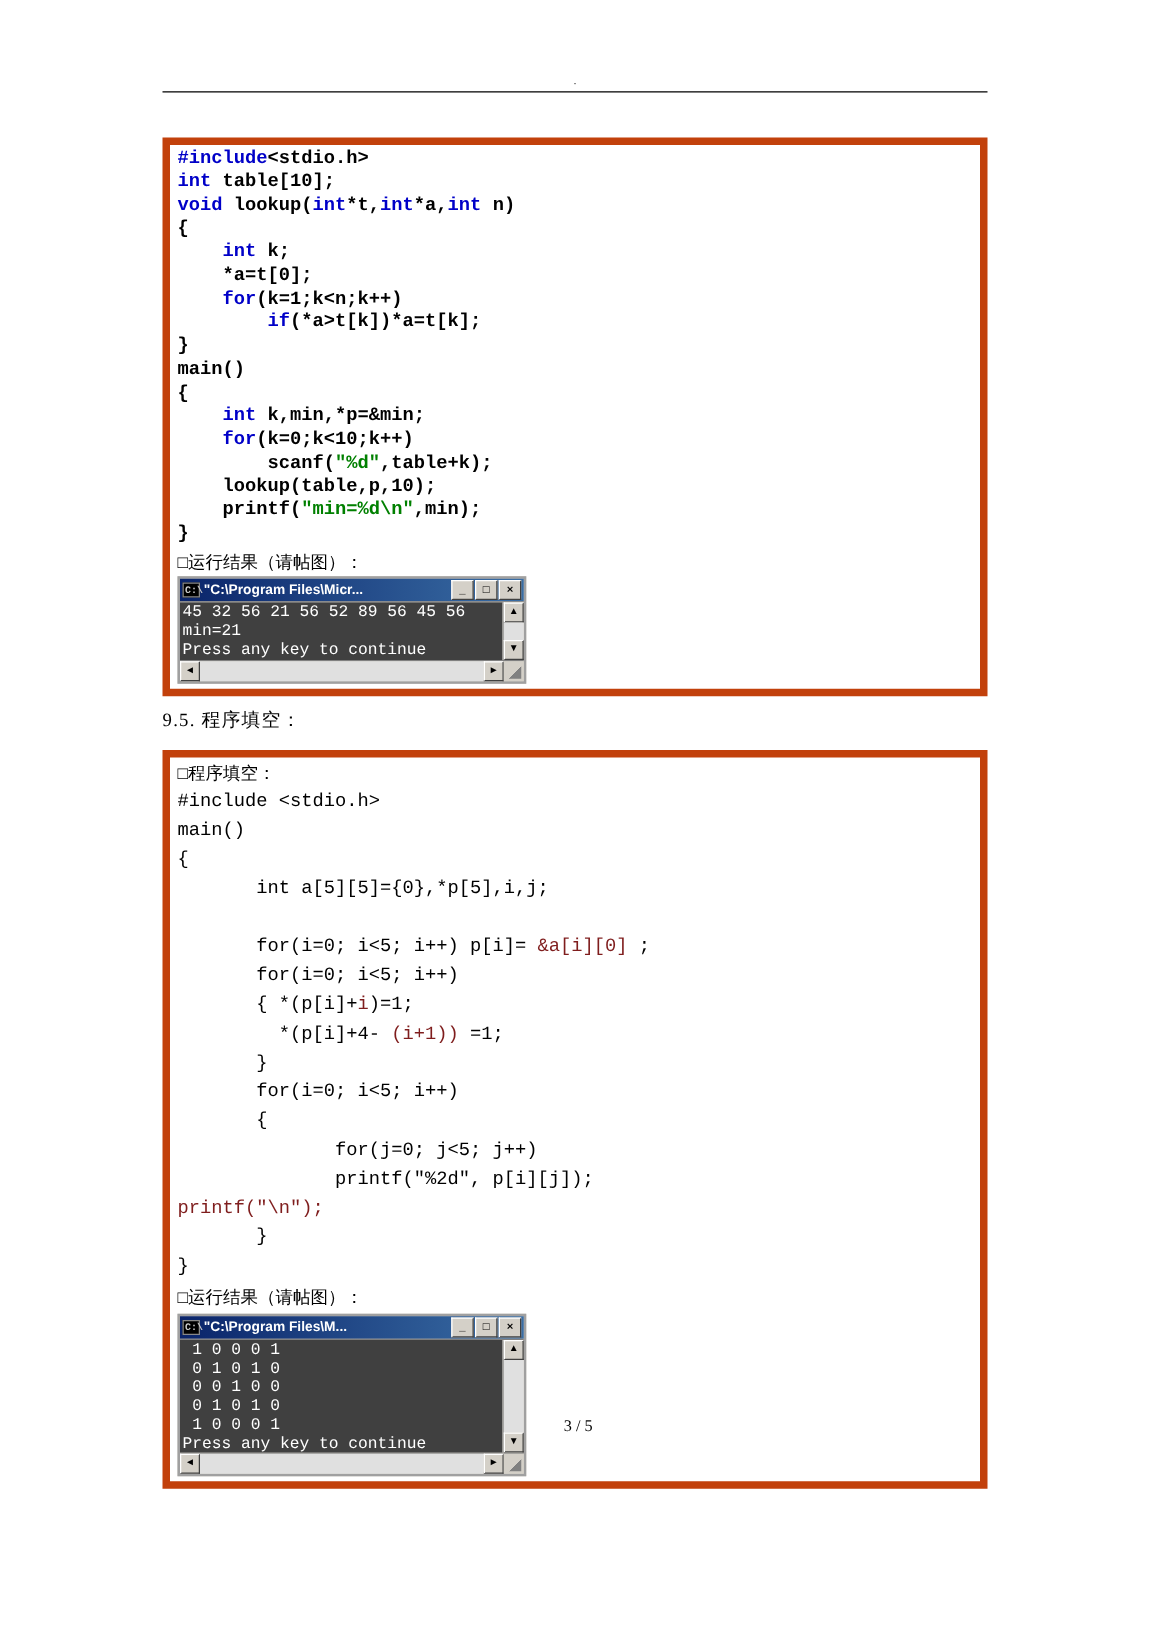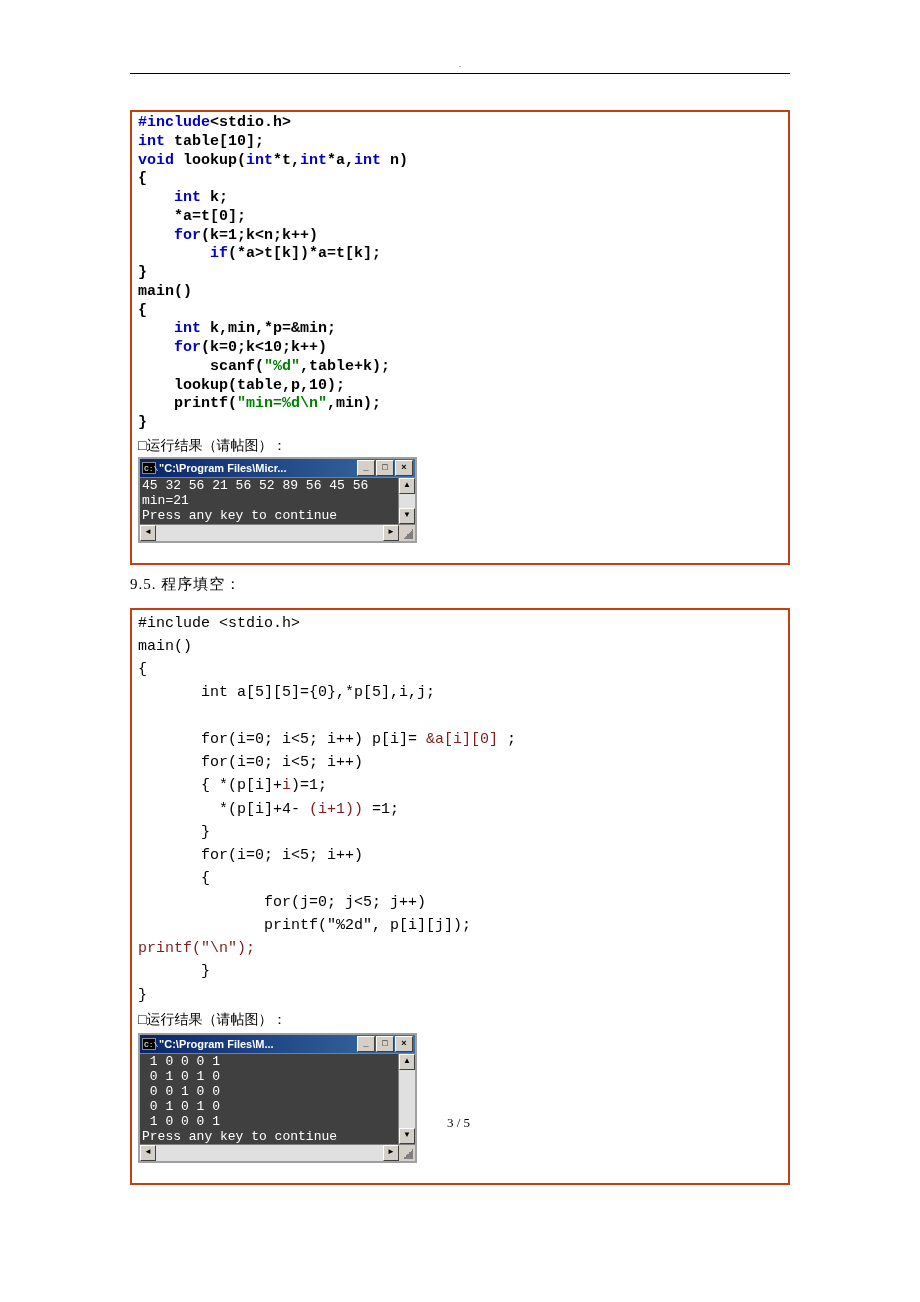--- a/index.html
+++ b/index.html
@@ -25,22 +25,22 @@
     border: none;
     border-top: 1.5px solid #000;
     margin: 0 0 36px 0;
   }
   .section-heading {
     font-size: 15px;
     margin: 10px 0 6px 0;
     letter-spacing: 1px;
   }
   .code-box {
-    border: 2px solid #c2410c;
-    padding: 2px 6px 16px 6px;
+    border: 6px solid #c2410c;
+    padding: 2px 6px 0 6px;
     margin: 4px 0 8px 0;
   }
   .code-block {
     font-family: "Courier New", monospace;
     font-size: 15px;
     font-weight: bold;
     line-height: 1.25;
     white-space: pre;
   }
   .kw { color: #0000c8; }
@@ -220,20 +220,21 @@
         <div class="strack"></div>
         <div class="sbtn">►</div>
         <div class="corner"></div>
       </div>
     </div>
   </div>
 
   <div class="section-heading">9.5. 程序填空：</div>
 
   <div class="code-box" style="margin-top:14px;">
+    <div class="caption" style="margin-top:2px;">□程序填空：</div>
     <div class="code-text"><span>#include &lt;stdio.h&gt;</span>
 <span>main()</span>
 <span>{</span>
 <span>       int a[5][5]={0},*p[5],i,j;</span>
 <span></span>
 <span>       for(i=0; i&lt;5; i++) p[i]= </span><span class="fill">&amp;a[i][0]</span><span> ;</span>
 <span>       for(i=0; i&lt;5; i++)</span>
 <span>       { *(p[i]+</span><span class="fill">i</span><span>)=1;</span>
 <span>         *(p[i]+4- </span><span class="fill">(i+1))</span><span> =1;</span>
 <span>       }</span>

